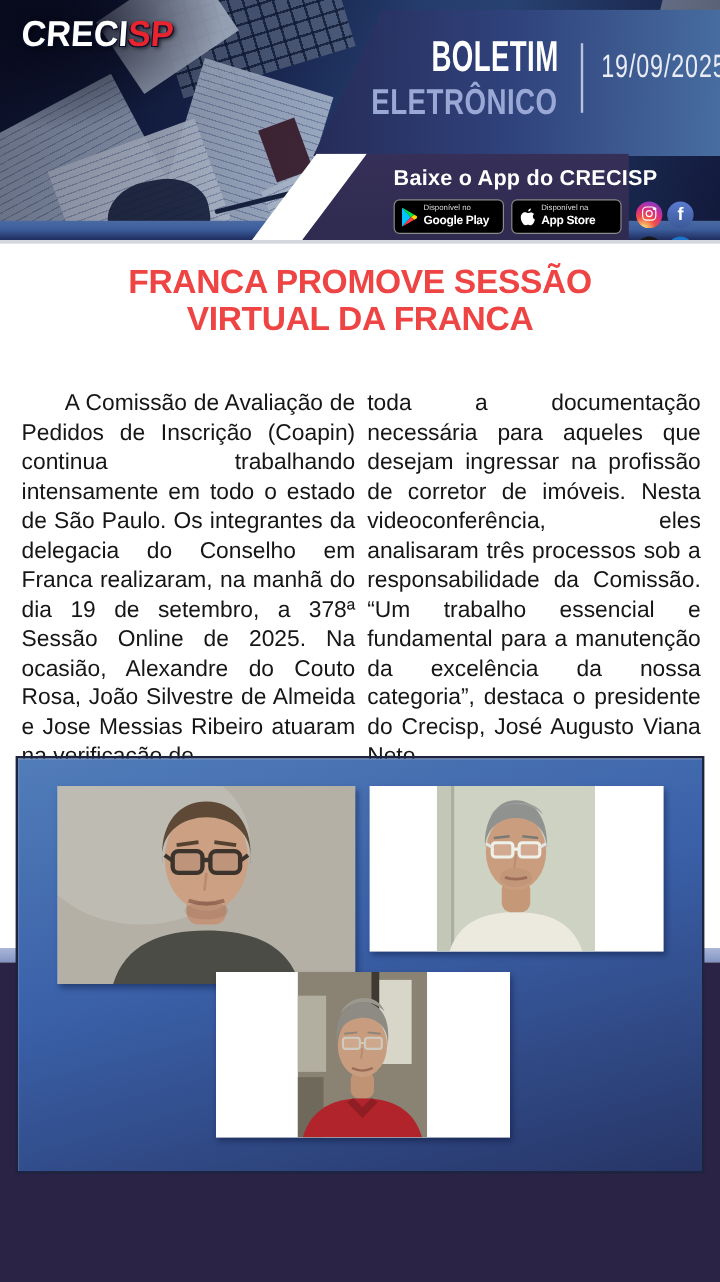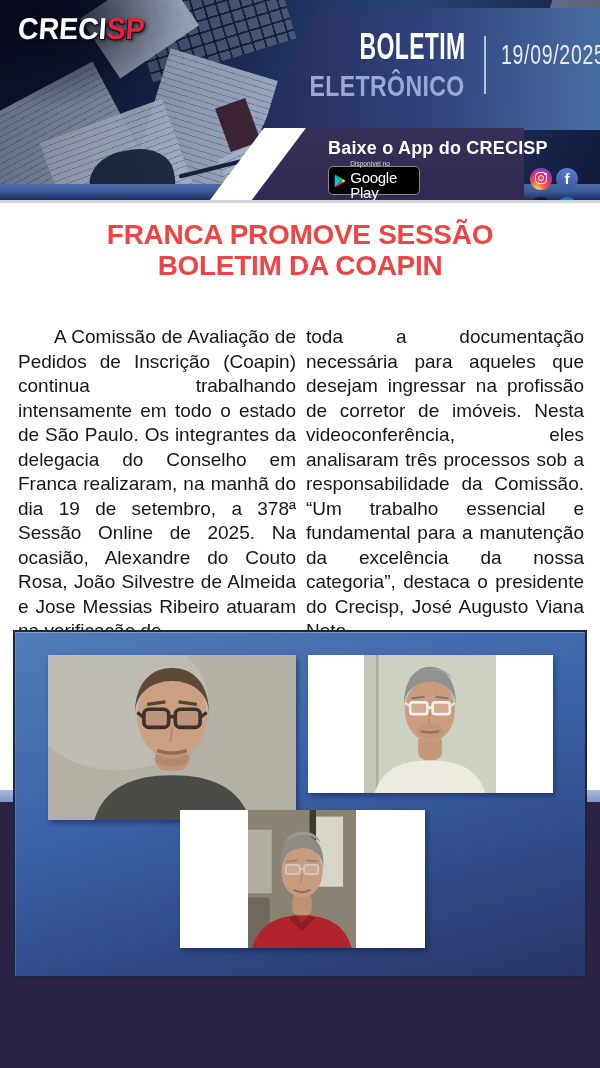--- a/index.html
+++ b/index.html
@@ -49,21 +49,21 @@
 
   
   .apppanel { position:absolute; left:0; top:128px; width:524px; height:72px; z-index:5;
               clip-path:polygon(306px 0, 600px 0, 600px 72px, 252px 72px);
               background:linear-gradient(180deg,#363058 0%,#2f2a50 100%); }
   .cta { position:absolute; left:328px; top:10px; width:196px; text-align:center; color:#fff; font-weight:700; font-size:18px; letter-spacing:.2px; white-space:nowrap; }
   .badge { position:absolute; top:38px; width:92px; height:29px; background:#000; border:1px solid #8a8a8a; border-radius:5px;
            display:flex; align-items:center; padding:0 5px; gap:5px; color:#fff; }
   .badge .txt { line-height:1; }
   .badge .small { font-size:6.5px; color:#ddd; display:block; margin-bottom:2px; }
-  .badge .big { font-size:15px; font-weight:400; display:block; letter-spacing:-.3px; }
+  .badge .big { font-size:10px; font-weight:700; display:block; letter-spacing:-.3px; }
   .b-gplay { left:328px; }
   .b-astore { left:426px; }
 
   
   .soc { position:absolute; width:22px; height:22px; border-radius:50%; display:flex; align-items:center; justify-content:center; color:#fff; font-weight:700; cursor:pointer; }
   .ig { left:530px; top:40px; background:radial-gradient(circle at 28% 105%, #fed373 8%, #f15245 36%, #d92e7f 60%, #9b36b7 80%, #515ecf 100%); }
   .ig-frame { position:relative; width:12px; height:12px; border:1.6px solid #fff; border-radius:4px; }
   .ig-frame::before { content:""; position:absolute; inset:2px; border:1.4px solid #fff; border-radius:50%; }
   .ig-frame::after { content:""; position:absolute; right:-0.5px; top:-0.5px; width:2.2px; height:2.2px; background:#fff; border-radius:50%; }
   .fb { left:556px; top:40px; background:linear-gradient(180deg,#5a7ad0,#3b5998); font-size:15px; }
@@ -156,20 +156,30 @@
           <path d="M1 0 L11.3 5.9 L8.3 8 Z" fill="#00e24b"></path>
           <path d="M11.3 5.9 L13.2 7.1 C13.8 7.5 13.8 8.5 13.2 8.9 L11.3 10.1 L8.3 8 Z" fill="#ffd500"></path>
           <path d="M1 16 L11.3 10.1 L8.3 8 Z" fill="#ff3a44"></path>
         </svg>
         <span class="txt">
           <span class="small">Disponível no</span>
           <span class="big">Google Play</span>
         </span>
       </div>
 
+      <div class="badge b-astore">
+        <svg width="14" height="16" viewBox="0 0 14 16">
+          <path fill="#fff" d="M8.1 3.3 C8.1 2 9.1 0.8 10.4 0.7 C10.5 2 9.4 3.3 8.1 3.3 Z"></path>
+          <path fill="#fff" d="M7 4.2 C4.6 3.1 2 5 2 8.1 C2 11.6 4.2 14.8 6 14.8 C6.8 14.8 7.2 14.3 8 14.3 C8.8 14.3 9.2 14.8 10 14.8 C11.7 14.8 13.4 12.2 13.7 9.9 C12 9.2 11.4 6.6 13.1 5.4 C12.2 4.1 10.4 3.6 9 4.4 C8.3 4.8 7.7 4.5 7 4.2 Z"></path>
+        </svg>
+        <span class="txt">
+          <span class="small">Disponível na</span>
+          <span class="big">App Store</span>
+        </span>
+      </div>
 
       <div class="soc ig">
           <span class="ig-frame"></span>
         </div>
       <div class="soc fb">
           <span>f</span>
         </div>
       <div class="soc xx">
           <span>X</span>
         </div>
@@ -178,21 +188,21 @@
 
     <div class="logo">
       <span class="w">CRECI</span><span class="r">SP</span>
     </div>
   </div>
 
   <div class="thinline"></div>
 
   <h1 class="headline">
     <span>FRANCA PROMOVE SESSÃO</span><br>
-    <span>BOLETIM DA COAPIN</span>
+    <span>VIRTUAL DA FRANCA</span>
   </h1>
 
   <div class="cols">
     <p class="col first">A Comissão de Avaliação de Pedidos de Inscrição (Coapin) continua trabalhando intensamente em todo o estado de São Paulo. Os integrantes da delegacia do Conselho em Franca realizaram, na manhã do dia 19 de setembro, a 378ª Sessão Online de 2025. Na ocasião, Alexandre do Couto Rosa, João Silvestre de Almeida e Jose Messias Ribeiro atuaram na verificação de</p>
     <p class="col">toda a documentação necessária para aqueles que desejam ingressar na profissão de corretor de imóveis. Nesta videoconferência, eles analisaram três processos sob a responsabilidade da Comissão. “Um trabalho essencial e fundamental para a manutenção da excelência da nossa categoria”, destaca o presidente do Crecisp, José Augusto Viana Neto.</p>
   </div>
 
   <div class="lightbar"></div>
   <div class="darkband"></div>
 

